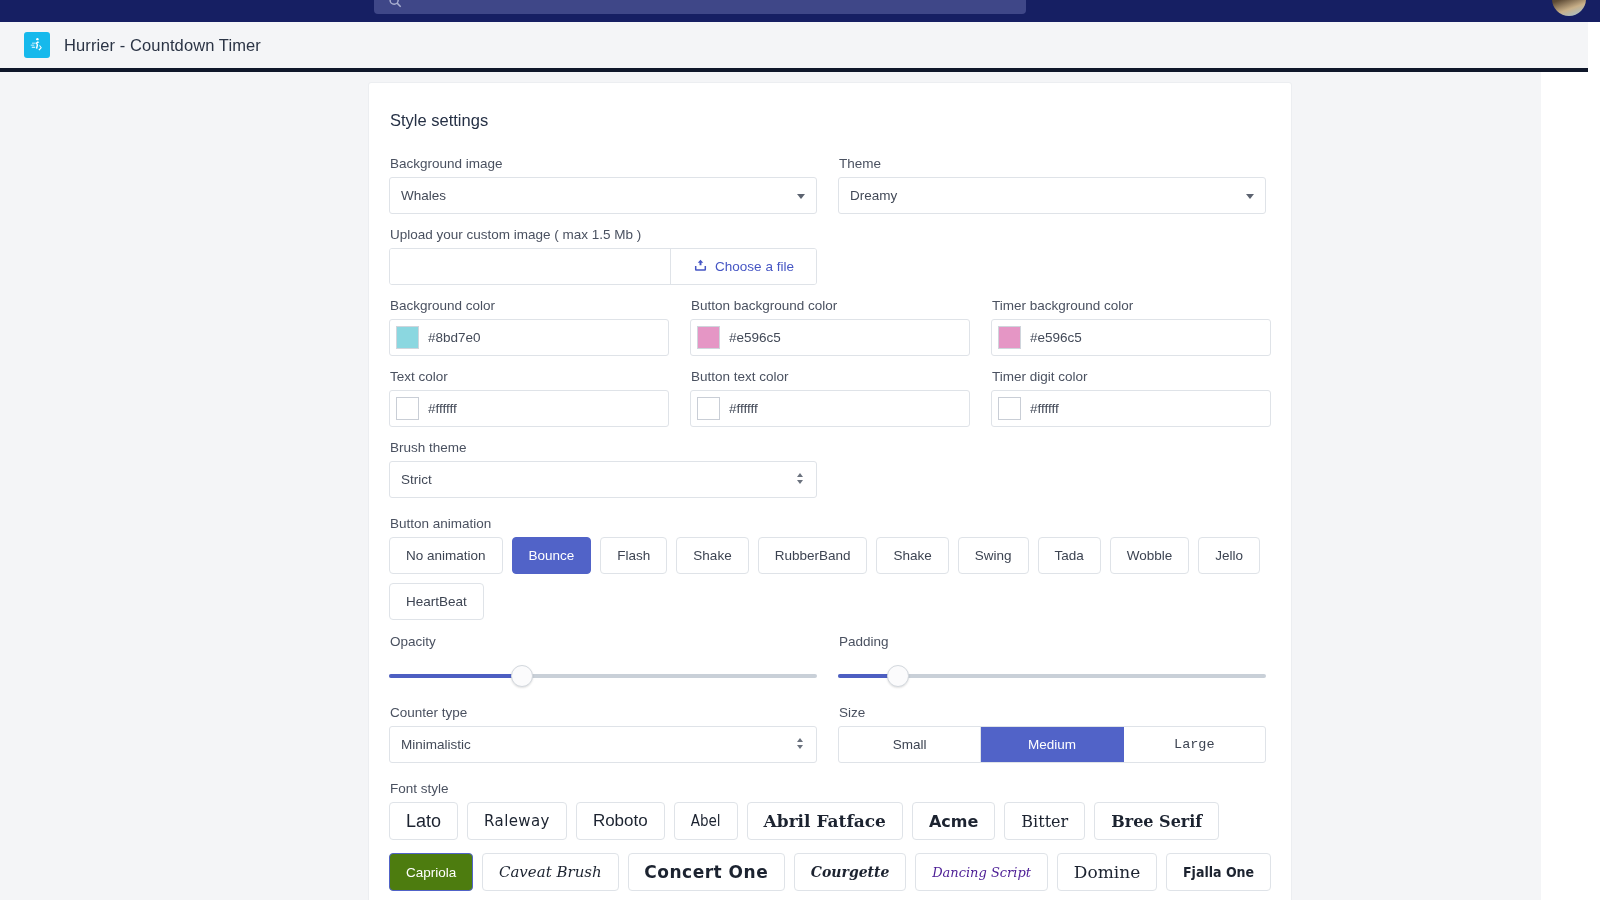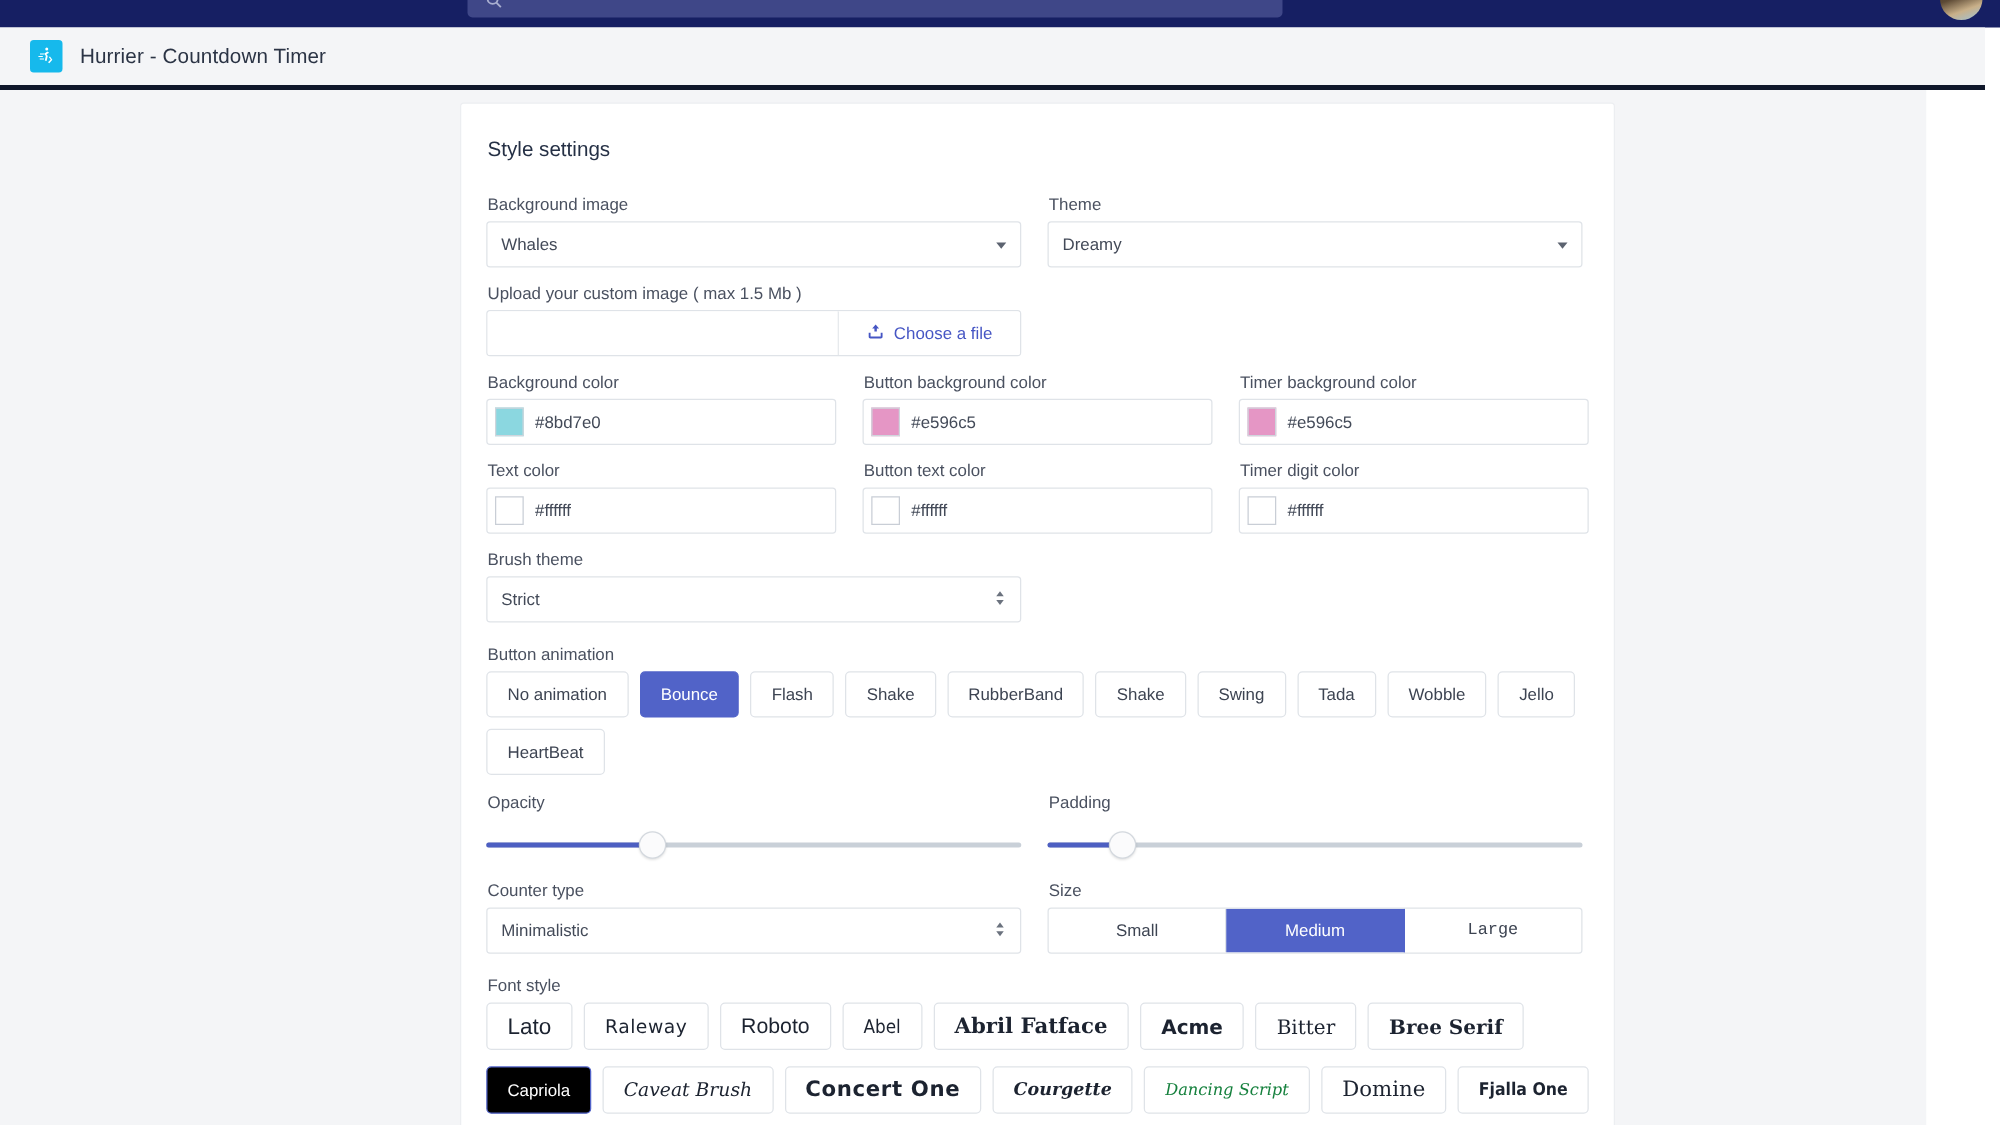--- a/index.html
+++ b/index.html
@@ -213,34 +213,34 @@
     min-width: 60px;
     border: 1px solid #dfe3e8;
     border-radius: 4px;
     background: #fff;
     color: #1c2330;
     font-size: 16px;
     padding: 0 16px;
     display: inline-flex; align-items: center; justify-content: center;
     cursor: pointer; white-space: nowrap;
   }
-  .fontbtn.active { background: #000000; border-color: #5163c8; color: #fff; }
+  .fontbtn.active { background: #4d7c0f; border-color: #5163c8; color: #fff; }
   .f-lato   { font-family: "Liberation Sans", sans-serif; font-size: 18px; }
   .f-raleway{ font-family: "DejaVu Sans", sans-serif; font-size: 15px; letter-spacing: .4px;}
   .f-roboto { font-family: "Liberation Sans", sans-serif; font-size: 17px; }
   .f-abel   { font-family: "DejaVu Sans Condensed","Liberation Sans", sans-serif; font-size: 15px; }
   .f-abril  { font-family: "DejaVu Serif", serif; font-weight: 700; font-size: 17px; }
   .f-acme   { font-family: "DejaVu Sans", sans-serif; font-weight: 700; font-size: 16px; }
   .f-bitter { font-family: "DejaVu Serif", serif; font-size: 16px; }
   .f-bree   { font-family: "DejaVu Serif", serif; font-weight: 700; font-size: 16px; }
   .f-capriola{ font-family: "Liberation Sans", sans-serif; font-size: 13.5px; }
   .f-caveat { font-family: "DejaVu Serif", serif; font-style: italic; font-size: 15px; }
   .f-concert{ font-family: "DejaVu Sans", sans-serif; font-weight: 700; font-size: 17px; letter-spacing: .5px;}
   .f-courg  { font-family: "DejaVu Serif", serif; font-style: italic; font-weight: 700; font-size: 14px; }
-  .f-dancing{ font-family: "DejaVu Serif", serif; font-style: italic; font-size: 13px; color: #15803d; }
+  .f-dancing{ font-family: "DejaVu Serif", serif; font-style: italic; font-size: 13px; color: #4c1d95; }
   .f-domine { font-family: "DejaVu Serif", serif; font-size: 17px; }
   .f-fjalla { font-family: "DejaVu Sans Condensed","Liberation Sans", sans-serif; font-weight: 700; font-size: 14px; }
 
   .fontrow { display: flex; gap: 9px; margin-bottom: 13px; flex-wrap: nowrap; }
 </style>
 </head>
 <body>
 
 <div class="topbar">
   <div class="topbar-search">

